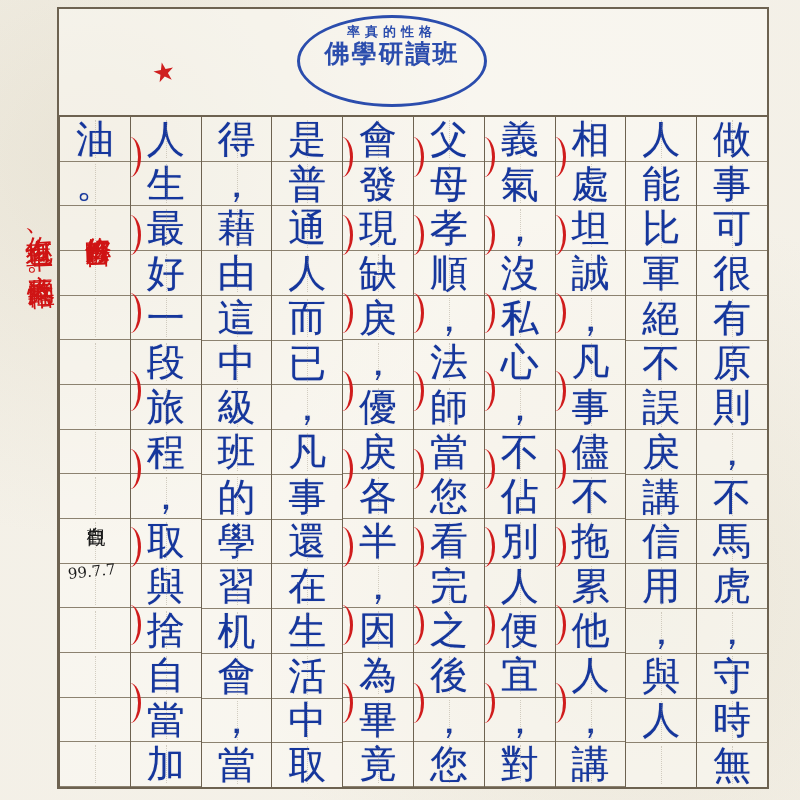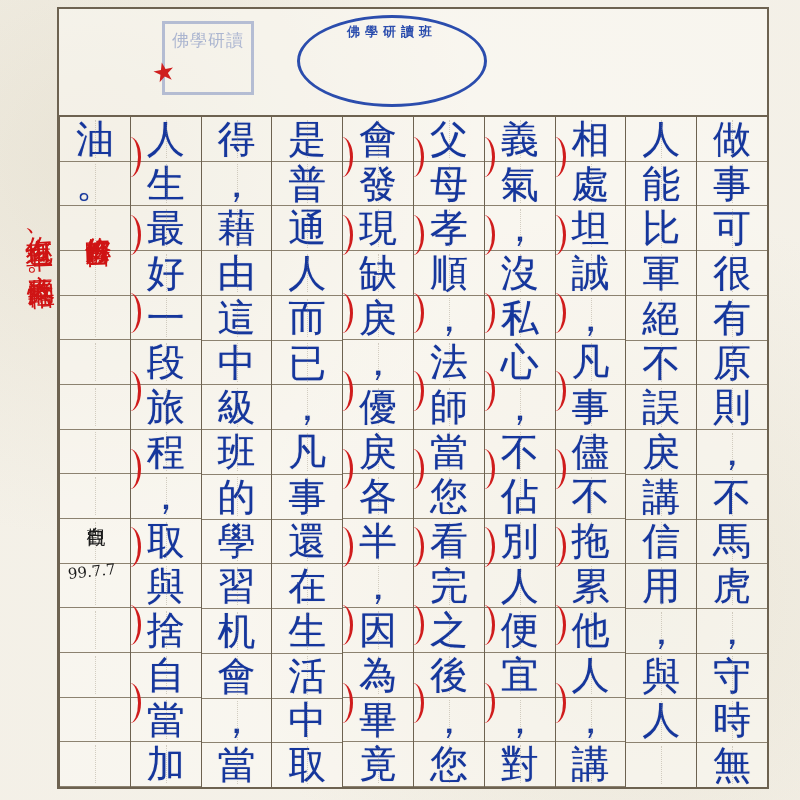--- a/index.html
+++ b/index.html
@@ -217,24 +217,24 @@
   }
 </style>
 </head>
 <body>
 
 <div id="sheet">
 
   <div class="page-frame"></div>
 
   <div class="header-band">
-    <div class="stamp-square">佛學研讀</div>
     <div class="star-mark">★</div>
     <div class="stamp-oval">
-      <div class="top-line">佛學研讀班</div>
+      <div class="top-line">率真的性格</div>
+      <div class="mid-line">佛學研讀班</div>
     </div>
   </div>
 
   <div class="grid" id="grid">
       <div class="col">
         <div class="cell">
           <span class="glyph" style="color: rgb(21, 54, 156);">做</span>
         </div>
         <div class="cell">
           <span class="glyph" style="color: rgb(21, 54, 156);">事</span>

